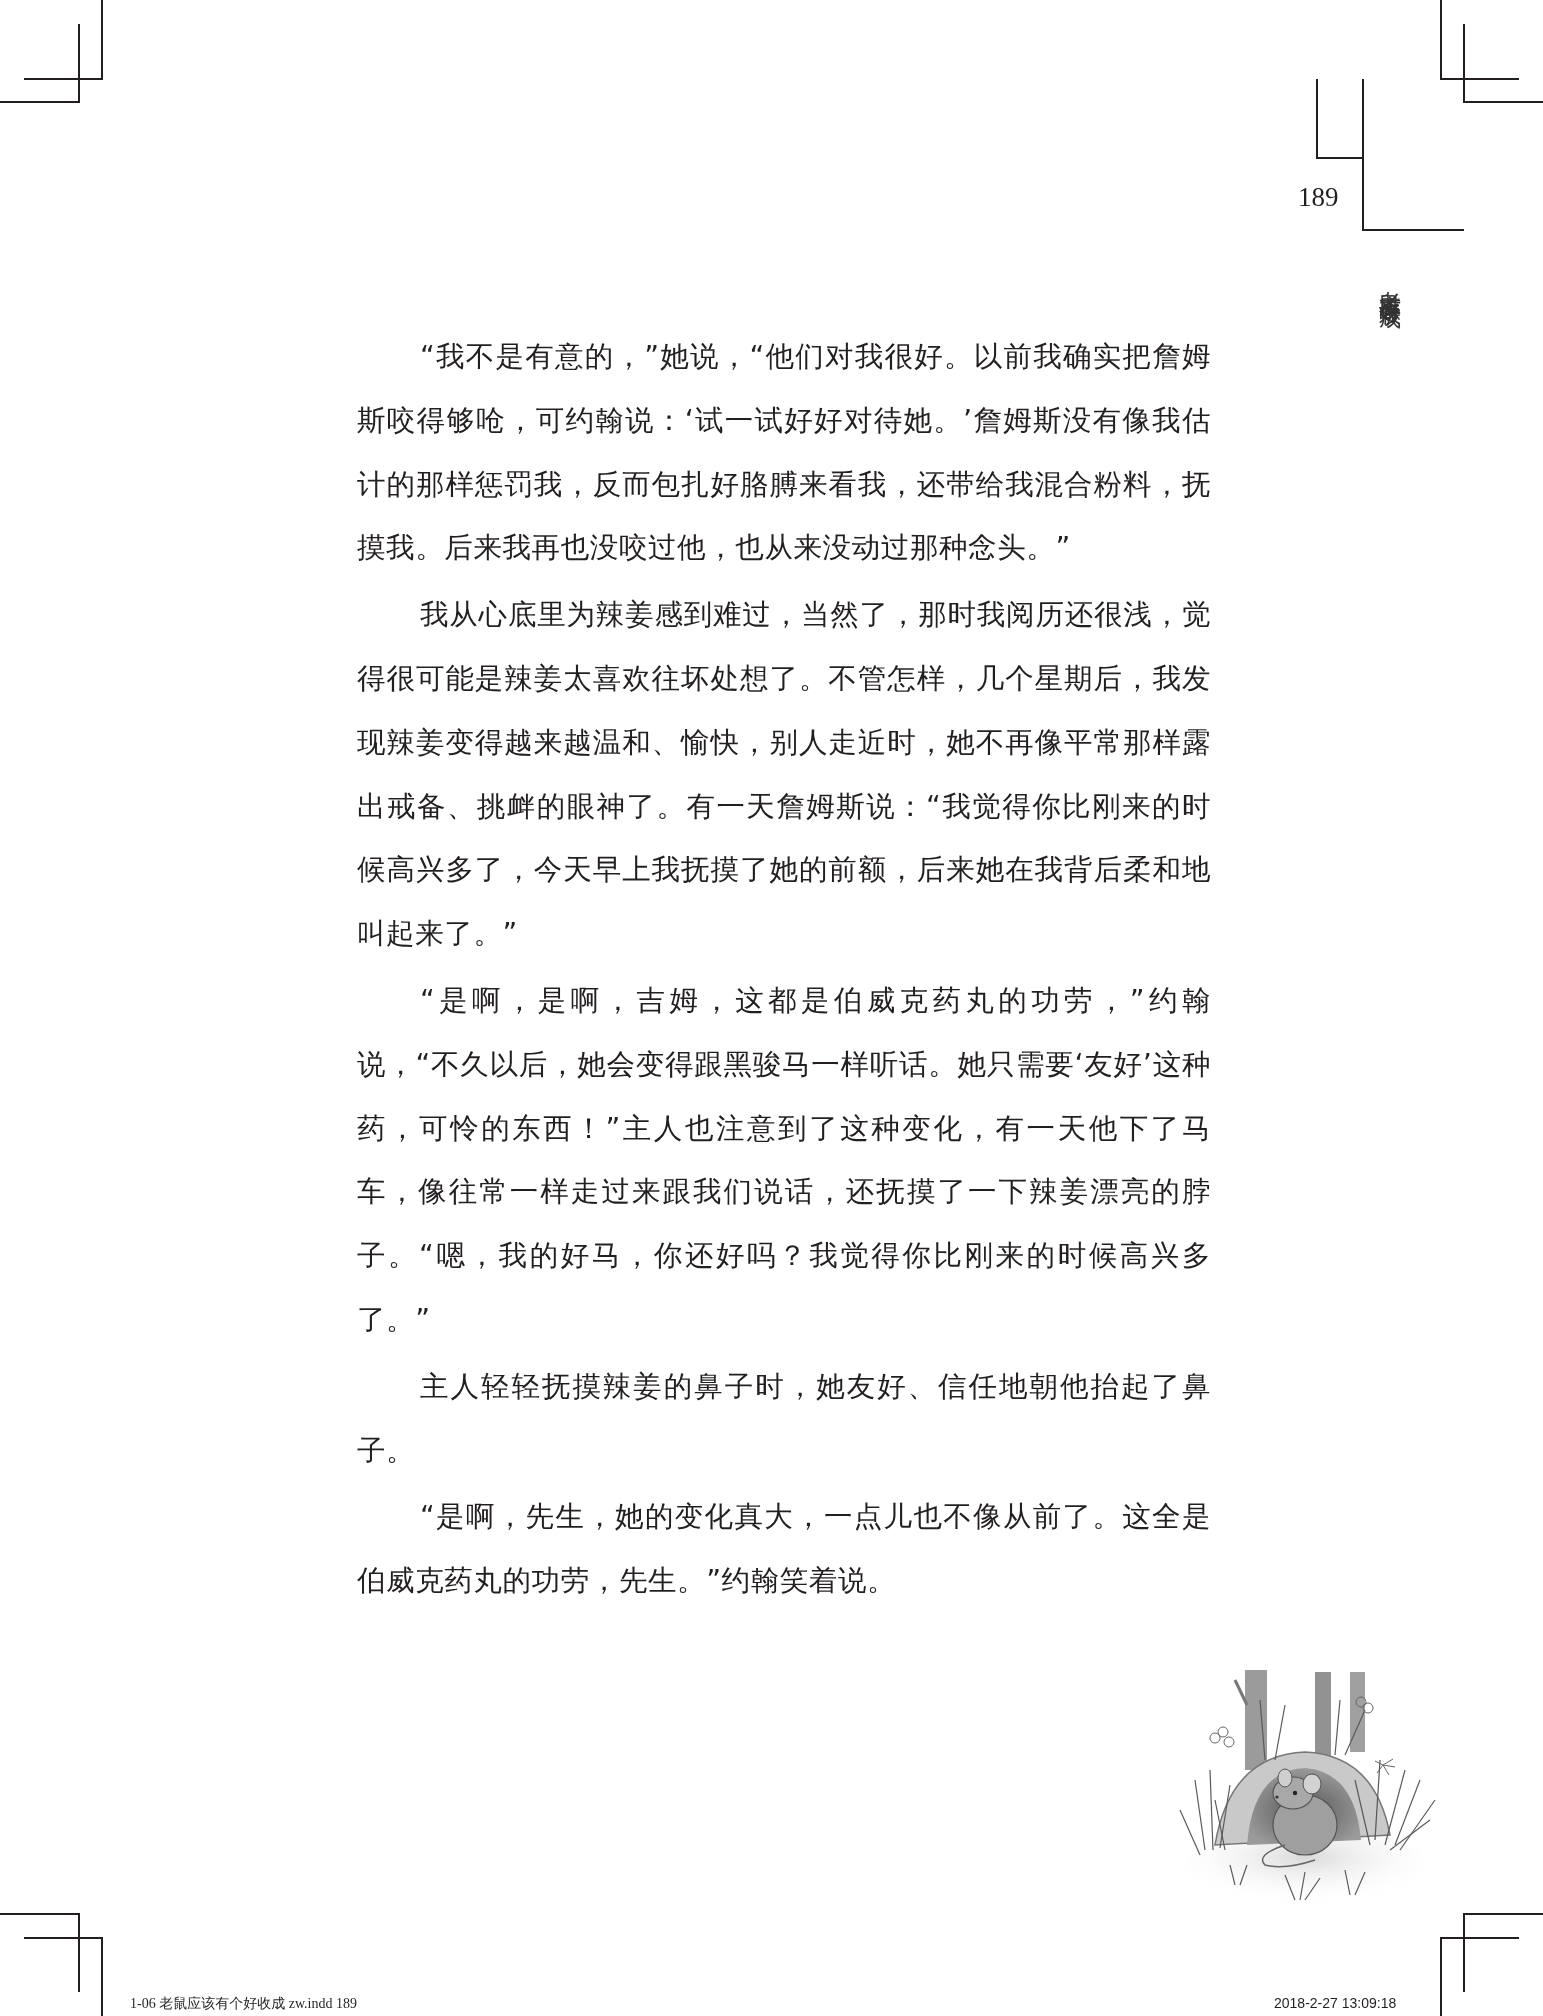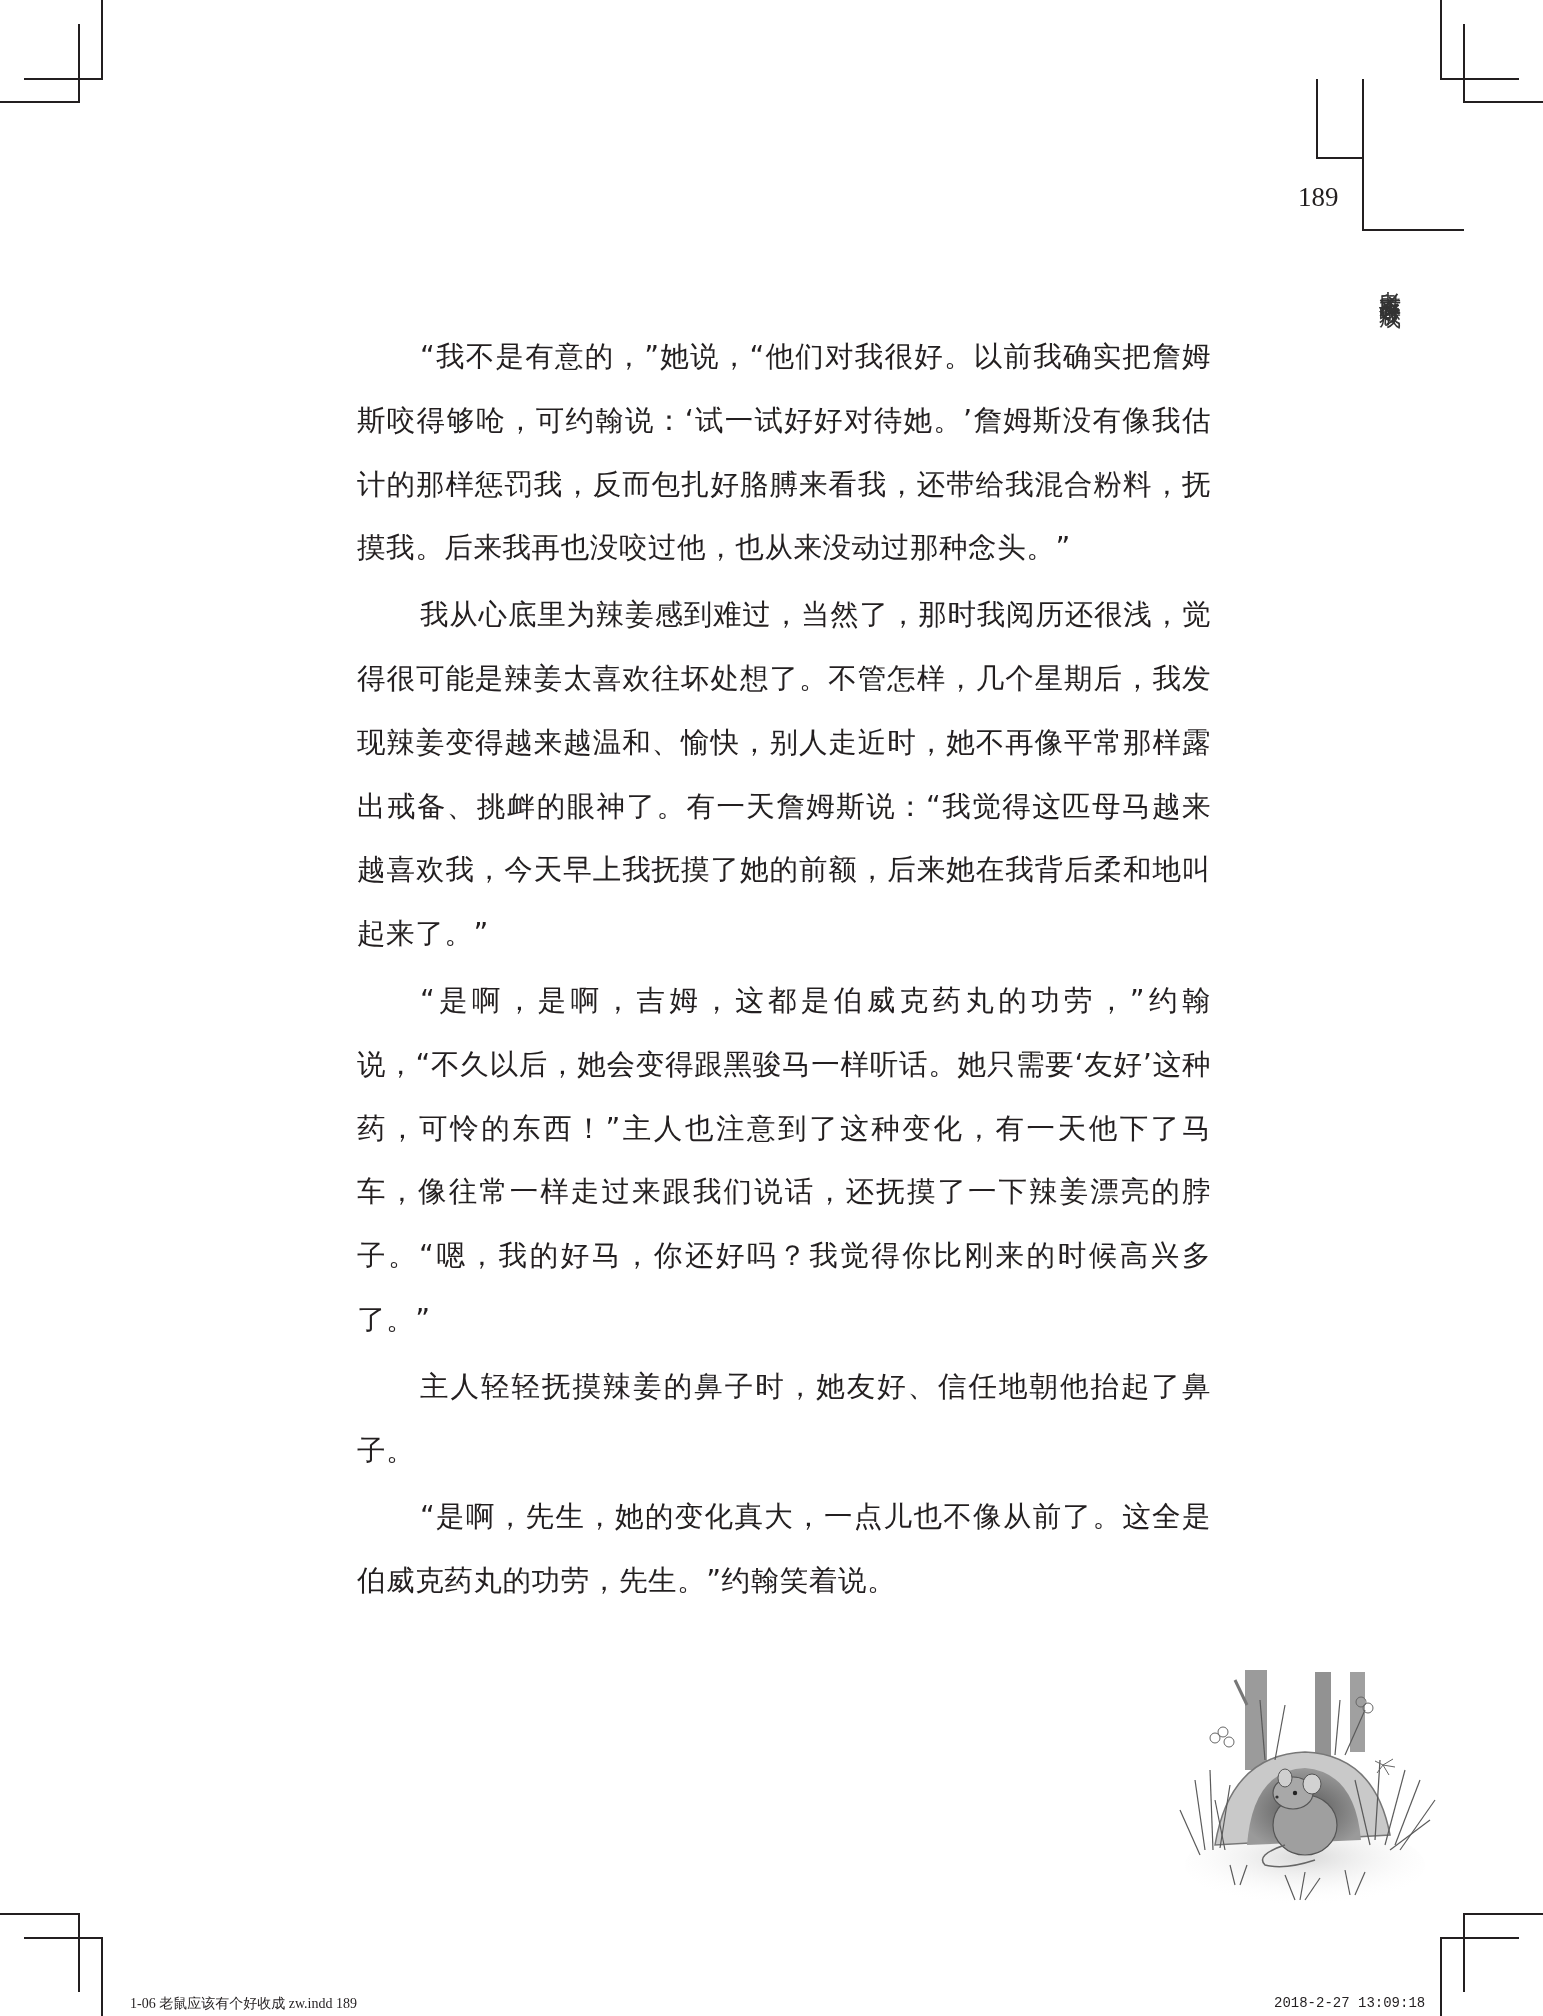--- a/index.html
+++ b/index.html
@@ -11,21 +11,21 @@
   .page-number { position: absolute; left: 1286px; top: 182px; font-family: "Liberation Serif", serif;
                  font-size: 27px; color: #231f20; margin-left: 12px; }
   .running-head { position: absolute; left: 1375px; top: 273px; width: 30px;
                   writing-mode: vertical-rl; font-size: 22px; letter-spacing: 2px; color: #333; line-height: 30px; }
   .body-text { position: absolute; left: 354px; top: 322px; width: 860px; }
   .para { font-size: 28.5px; line-height: 63.8px; margin: 3px; text-align: justify;
           text-align-last: left; letter-spacing: 0.6px; word-break: break-all; }
   .para.indent { text-indent: 63px; }
   .illustration { position: absolute; left: 1175px; top: 1660px; width: 265px; height: 250px; }
   .slug-left { position: absolute; left: 130px; top: 1995px; font-family: "Liberation Serif", serif; font-size: 14px; color: #231f20; white-space: nowrap; text-align: center; }
-  .slug-right { position: absolute; left: 1274px; top: 1995px; font-family: Liberation Mono, monospace; font-size: 14px; color: #231f20; white-space: nowrap; }
+  .slug-right { position: absolute; left: 1274px; top: 1995px; font-family: Liberation Sans, sans-serif; font-size: 14px; color: #231f20; white-space: nowrap; }
 </style>
 </head>
 <body>
 
 <div class="mark v" style="left:101px;top:0;height:79px;"></div>
 <div class="mark h" style="left:24px;top:78px;width:79px;"></div>
 <div class="mark v" style="left:78px;top:24px;height:79px;"></div>
 <div class="mark h" style="left:0;top:101px;width:80px;"></div>
 
 <div class="mark v" style="left:1440px;top:0;height:79px;"></div>
@@ -36,21 +36,21 @@
 <div class="mark v" style="left:1316px;top:79px;height:79px;"></div>
 <div class="mark h" style="left:1316px;top:157px;width:46px;"></div>
 <div class="mark v" style="left:1362px;top:79px;height:151px;"></div>
 <div class="mark h" style="left:1362px;top:229px;width:102px;"></div>
 
 <div class="page-number">189</div>
 <div class="running-head">老鼠应该有个好收成</div>
 
 <div class="body-text">
   <p class="para indent">“我不是有意的，”她说，“他们对我很好。以前我确实把詹姆斯咬得够呛，可约翰说：‘试一试好好对待她。’詹姆斯没有像我估计的那样惩罚我，反而包扎好胳膊来看我，还带给我混合粉料，抚摸我。后来我再也没咬过他，也从来没动过那种念头。”</p>
-  <p class="para indent">我从心底里为辣姜感到难过，当然了，那时我阅历还很浅，觉得很可能是辣姜太喜欢往坏处想了。不管怎样，几个星期后，我发现辣姜变得越来越温和、愉快，别人走近时，她不再像平常那样露出戒备、挑衅的眼神了。有一天詹姆斯说：“我觉得这匹母马越来越喜欢我，今天早上我抚摸了她的前额，后来她在我背后柔和地叫起来了。”</p>
+  <p class="para indent">我从心底里为辣姜感到难过，当然了，那时我阅历还很浅，觉得很可能是辣姜太喜欢往坏处想了。不管怎样，几个星期后，我发现辣姜变得越来越温和、愉快，别人走近时，她不再像平常那样露出戒备、挑衅的眼神了。有一天詹姆斯说：“我觉得你比刚来的时候高兴多了，今天早上我抚摸了她的前额，后来她在我背后柔和地叫起来了。”</p>
   <p class="para indent">“是啊，是啊，吉姆，这都是伯威克药丸的功劳，”约翰说，“不久以后，她会变得跟黑骏马一样听话。她只需要‘友好’这种药，可怜的东西！”主人也注意到了这种变化，有一天他下了马车，像往常一样走过来跟我们说话，还抚摸了一下辣姜漂亮的脖子。“嗯，我的好马，你还好吗？我觉得你比刚来的时候高兴多了。”</p>
   <p class="para indent">主人轻轻抚摸辣姜的鼻子时，她友好、信任地朝他抬起了鼻子。</p>
   <p class="para indent">“是啊，先生，她的变化真大，一点儿也不像从前了。这全是伯威克药丸的功劳，先生。”约翰笑着说。</p>
 </div>
 
 <div class="illustration">
   <svg width="265" height="250" viewBox="0 0 265 250" xmlns="http://www.w3.org/2000/svg">
     <defs>
       <radialGradient id="holeGrad" cx="50%" cy="55%" r="55%">
         <stop offset="0%" stop-color="#555"></stop>

